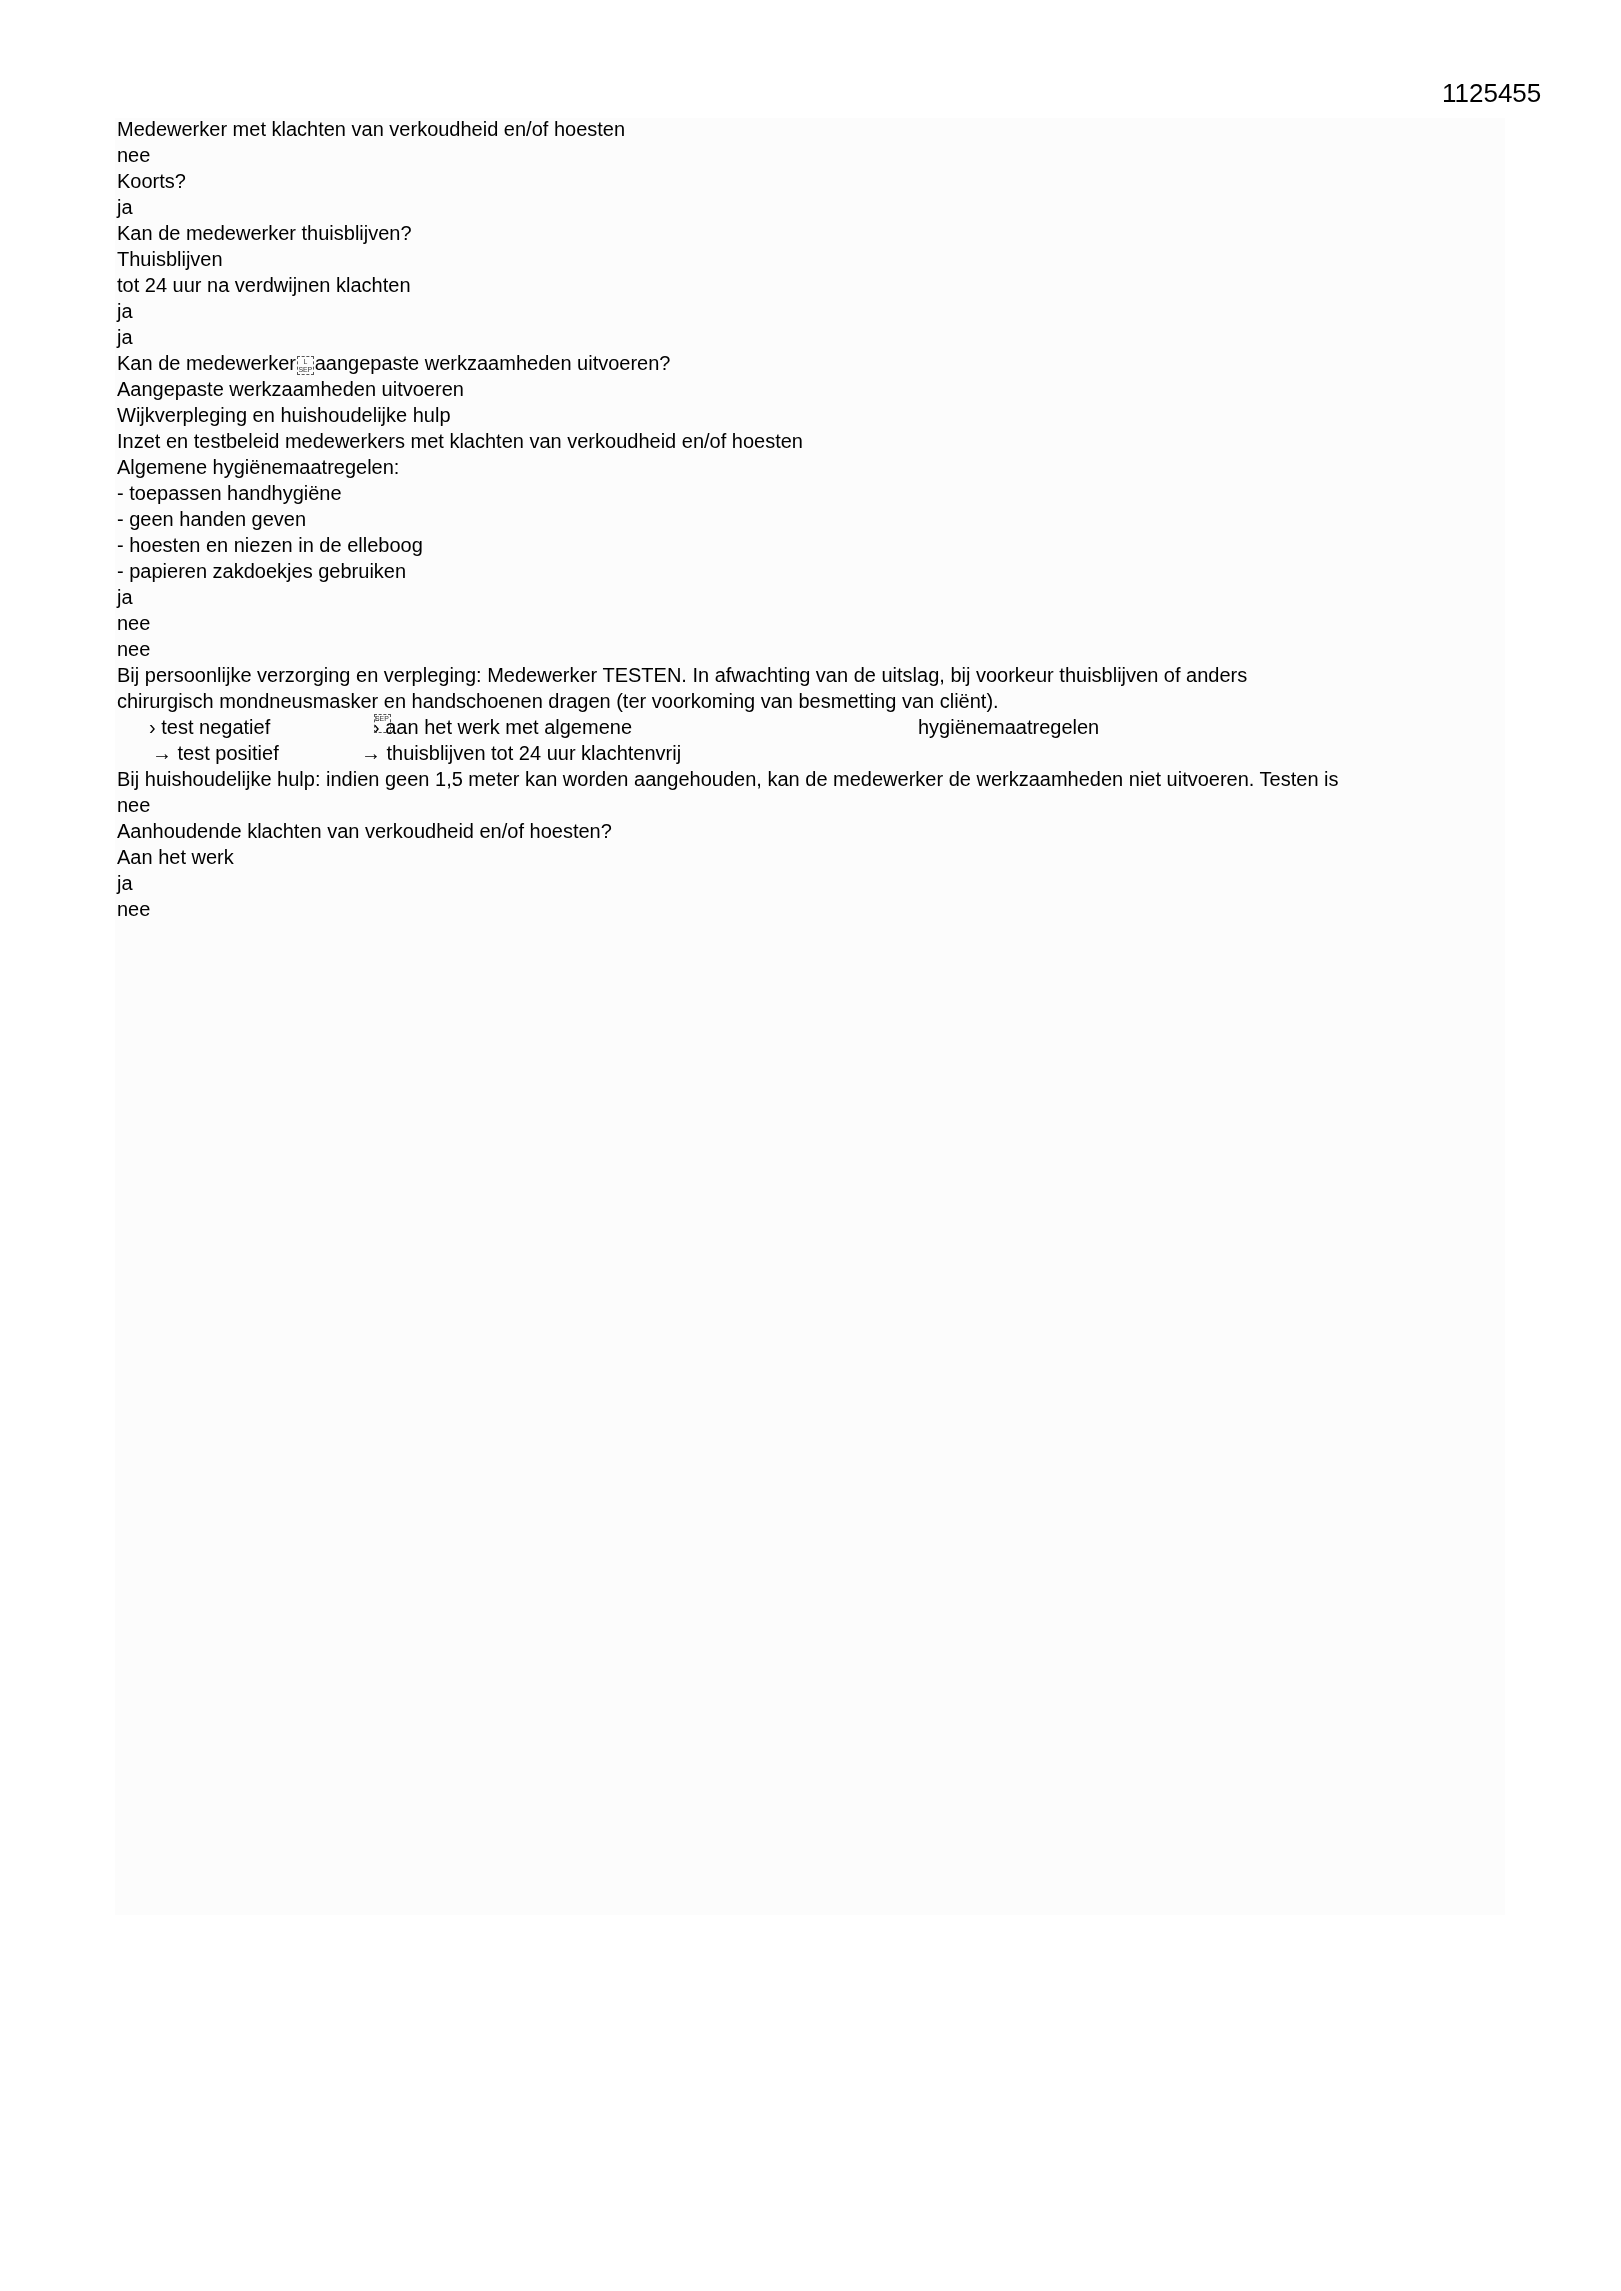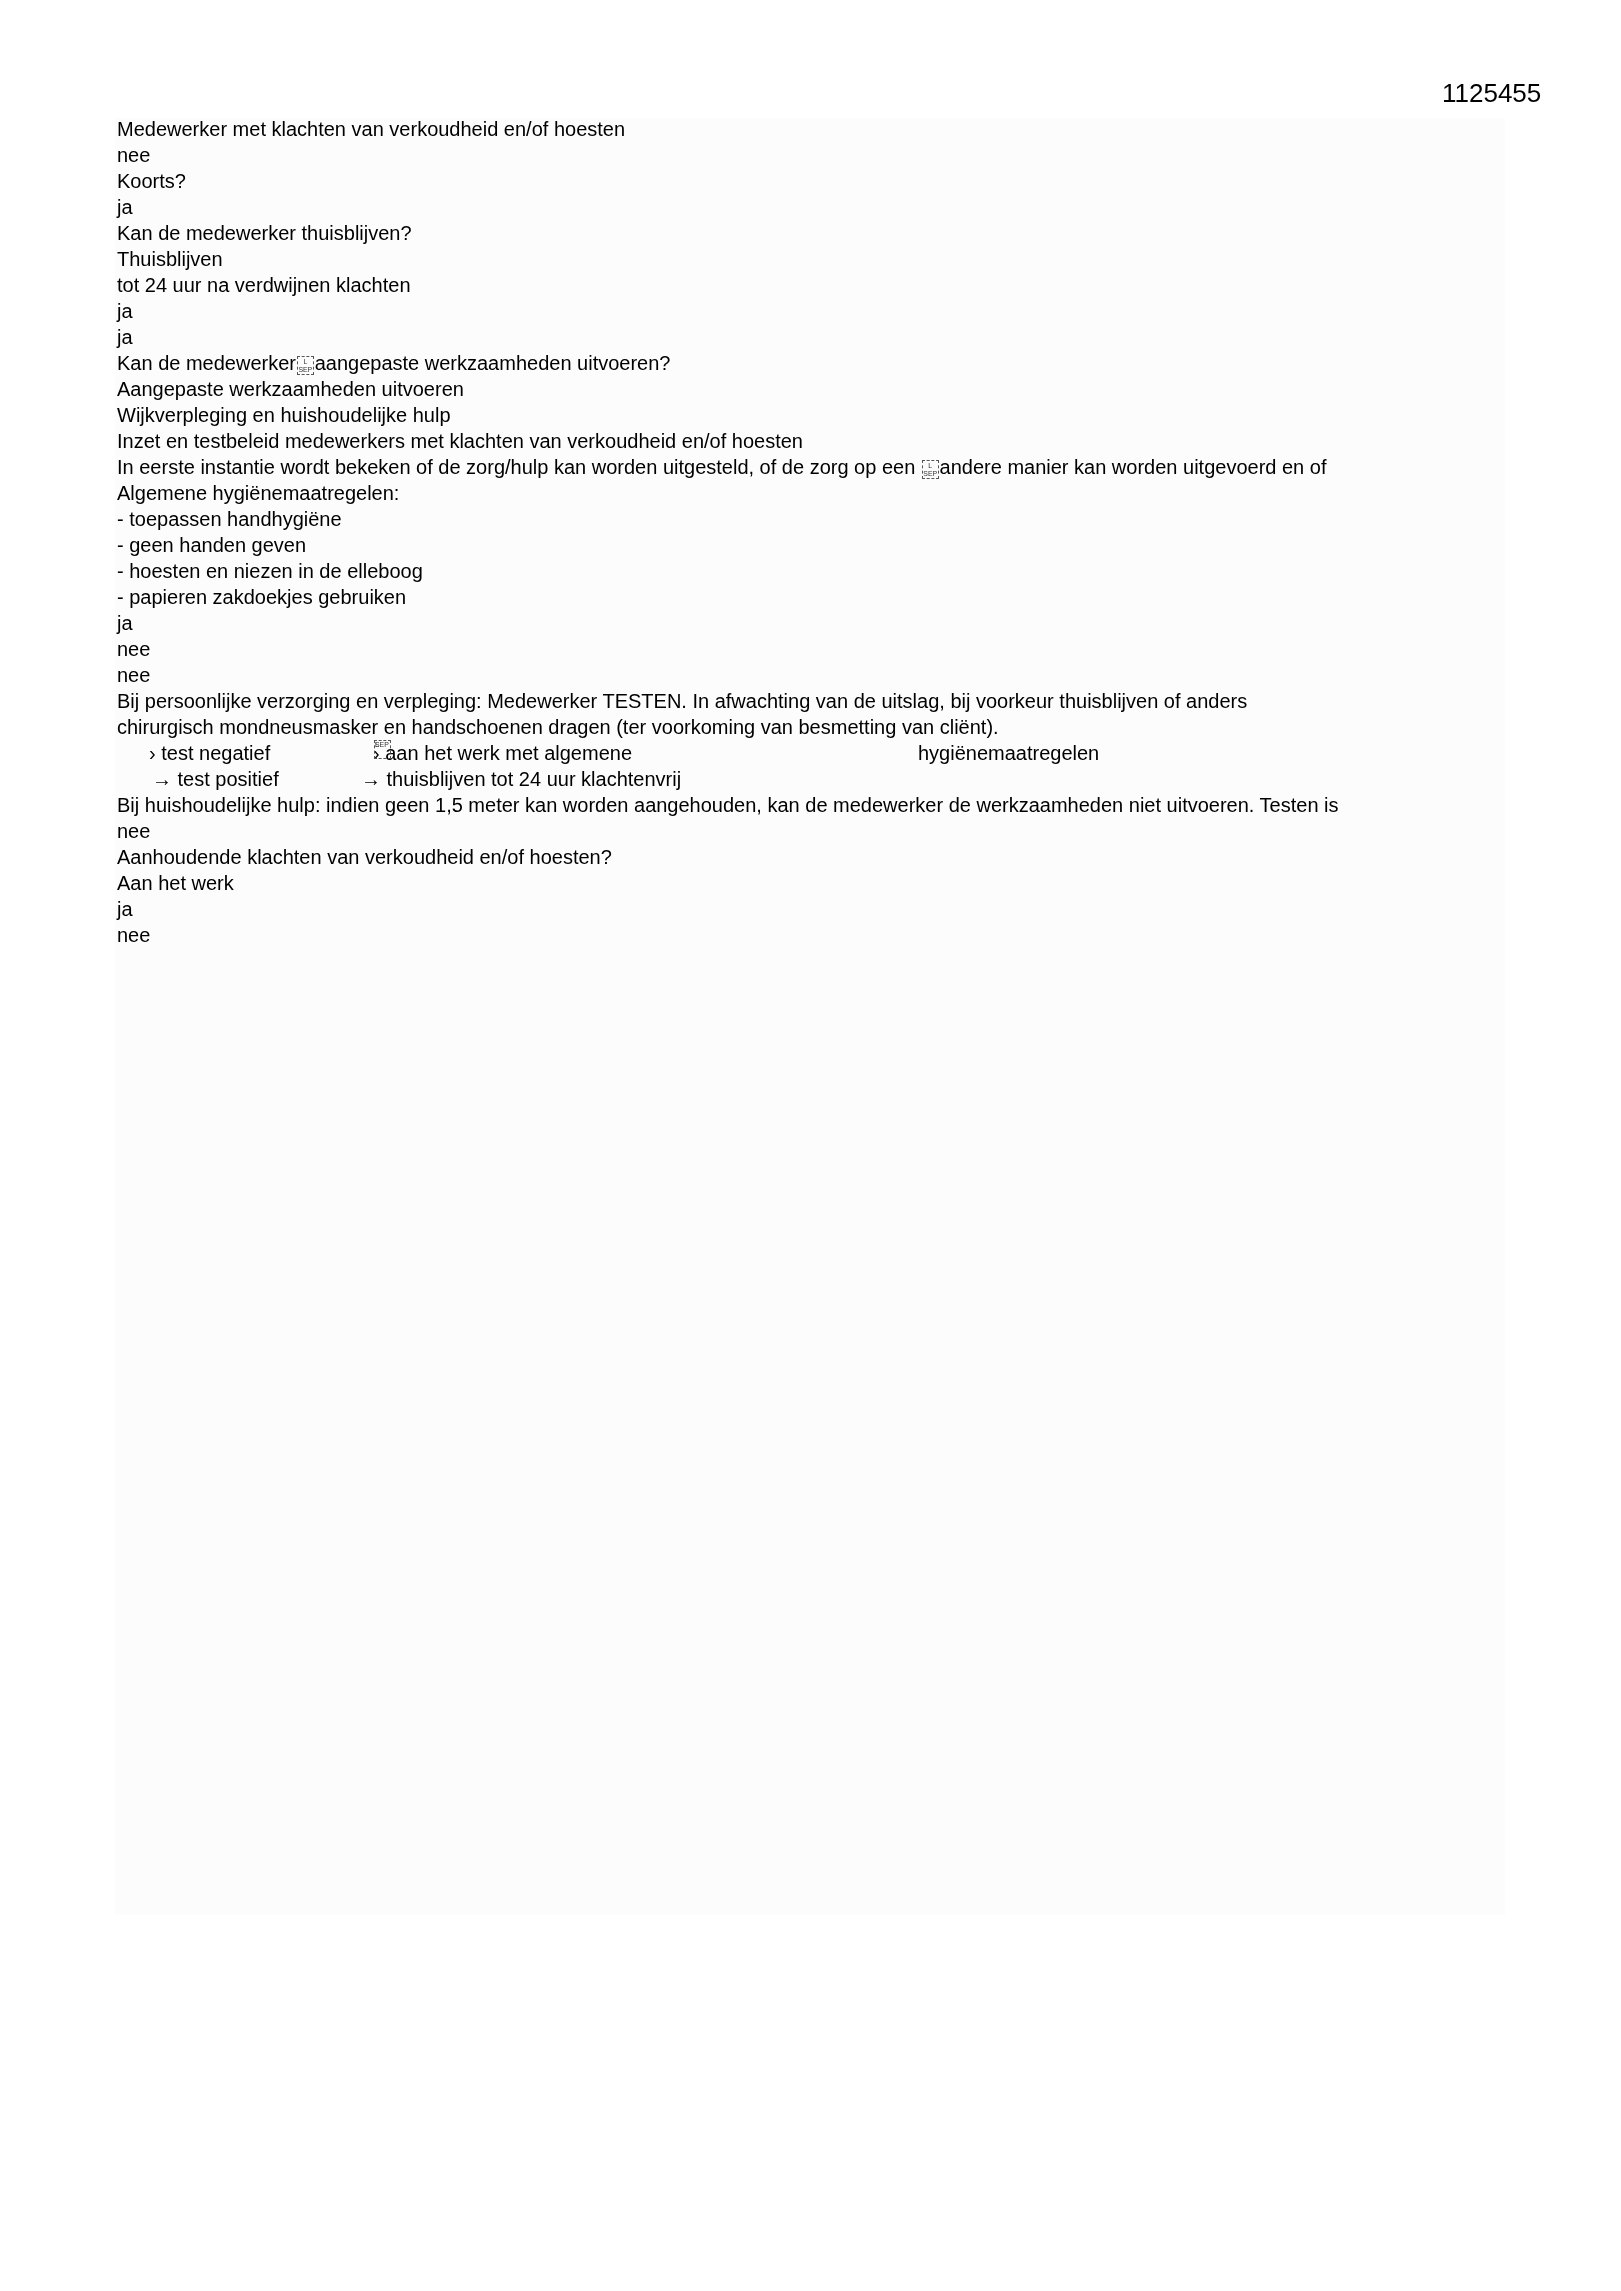--- a/index.html
+++ b/index.html
@@ -86,21 +86,20 @@
   <span class="line">ja</span>
   <span class="line">Kan de medewerker thuisblijven?</span>
   <span class="line">Thuisblijven</span>
   <span class="line">tot 24 uur na verdwijnen klachten</span>
   <span class="line">ja</span>
   <span class="line">ja</span>
   <span class="line"><span>Kan de medewerker</span><span class="sep"><span class="sep-top">L</span><span class="sep-bot">SEP</span></span><span>aangepaste werkzaamheden uitvoeren?</span></span>
   <span class="line">Aangepaste werkzaamheden uitvoeren</span>
   <span class="line">Wijkverpleging en huishoudelijke hulp</span>
   <span class="line">Inzet en testbeleid medewerkers met klachten van verkoudheid en/of hoesten</span>
-  <span class="line"><span>In eerste instantie wordt bekeken of de zorg/hulp kan worden uitgesteld, of de zorg op een </span><span class="sep"><span class="sep-top">L</span><span class="sep-bot">SEP</span></span><span>andere manier kan worden uitgevoerd en of</span></span>
   <span class="line">Algemene hygiënemaatregelen:</span>
   <span class="line">- toepassen handhygiëne</span>
   <span class="line">- geen handen geven</span>
   <span class="line">- hoesten en niezen in de elleboog</span>
   <span class="line">- papieren zakdoekjes gebruiken</span>
   <span class="line">ja</span>
   <span class="line">nee</span>
   <span class="line">nee</span>
   <span class="line">Bij persoonlijke verzorging en verpleging: Medewerker TESTEN. In afwachting van de uitslag, bij voorkeur thuisblijven of anders</span>
   <span class="line">chirurgisch mondneusmasker en handschoenen dragen (ter voorkoming van besmetting van cliënt).</span>

